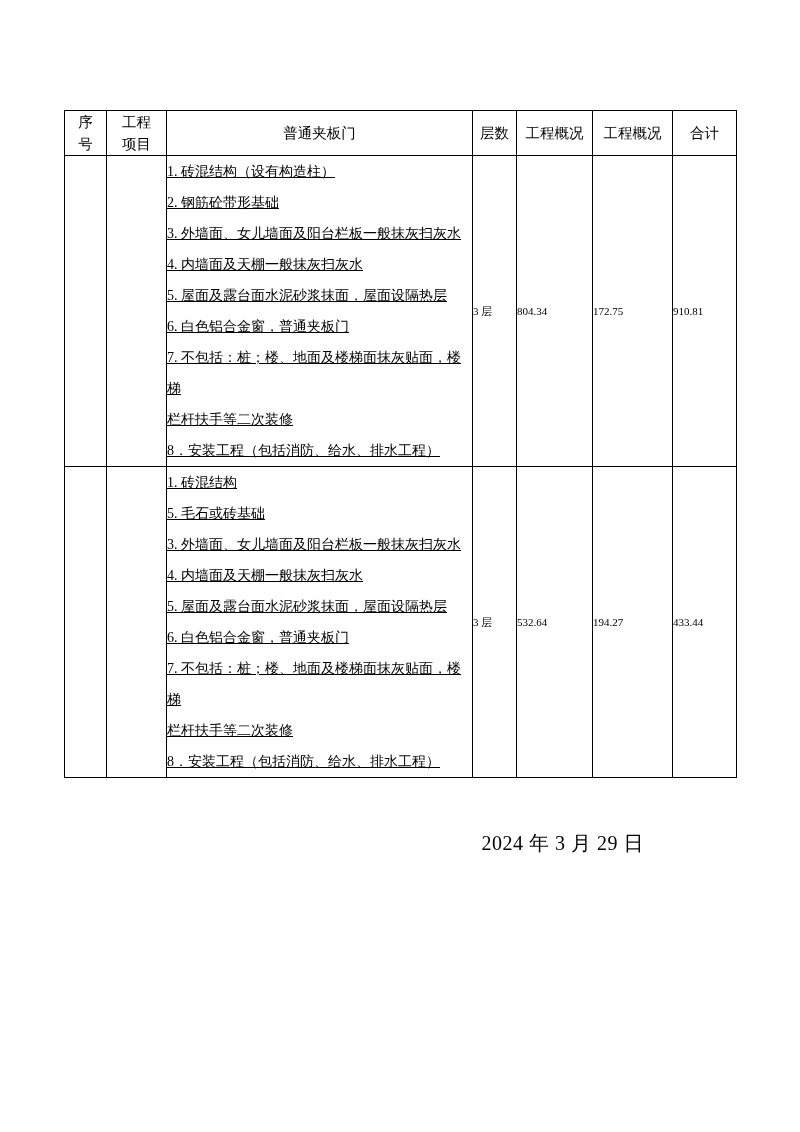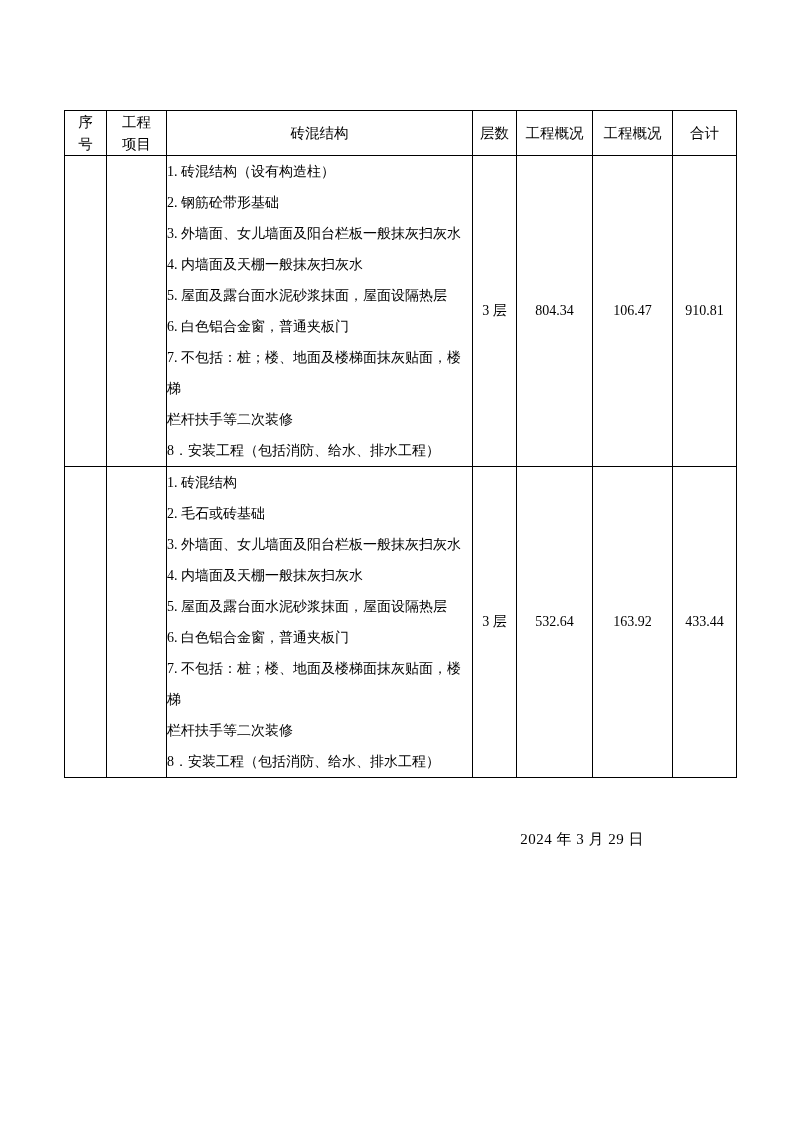--- a/index.html
+++ b/index.html
@@ -49,34 +49,34 @@
   }
   .hdr-cell .two-line span {
     display: block;
   }
   .desc-cell {
     padding: 10px 10px 10px 14px;
     font-size: 14px;
     line-height: 31px;
     text-align: left;
     vertical-align: middle;
+    text-decoration: underline;
   }
   .desc-cell p {
     margin: 0;
     text-indent: 0;
   }
   .num-cell {
-    text-align: center;
-    font-size: 14px;
+    font-size: 11px;
   }
   .date-line {
     margin-top: 52px;
     text-align: right;
     padding-right: 92px;
-    font-size: 15px;
+    font-size: 20px;
     letter-spacing: 0.5px;
   }
 </style>
 </head>
 <body>
 
 <div class="page">
 
   <table class="main-table">
     <colgroup>
@@ -95,21 +95,21 @@
             <span>序</span>
             <span>号</span>
           </span>
         </th>
         <th class="hdr-cell">
           <span class="two-line">
             <span>工程</span>
             <span>项目</span>
           </span>
         </th>
-        <th class="hdr-cell">砖混结构</th>
+        <th class="hdr-cell">普通夹板门</th>
         <th class="hdr-cell">层数</th>
         <th class="hdr-cell">工程概况</th>
         <th class="hdr-cell">工程概况</th>
         <th class="hdr-cell">合计</th>
       </tr>
     </thead>
     <tbody>
       <tr>
         <td class="num-cell"></td>
         <td class="num-cell"></td>
@@ -119,40 +119,40 @@
           <p>3. 外墙面、女儿墙面及阳台栏板一般抹灰扫灰水</p>
           <p>4. 内墙面及天棚一般抹灰扫灰水</p>
           <p>5. 屋面及露台面水泥砂浆抹面，屋面设隔热层</p>
           <p>6. 白色铝合金窗，普通夹板门</p>
           <p>7. 不包括：桩；楼、地面及楼梯面抹灰贴面，楼梯</p>
           <p>栏杆扶手等二次装修</p>
           <p>8．安装工程（包括消防、给水、排水工程）</p>
         </td>
         <td class="num-cell">3 层</td>
         <td class="num-cell">804.34</td>
-        <td class="num-cell">106.47</td>
+        <td class="num-cell">172.75</td>
         <td class="num-cell">910.81</td>
       </tr>
       <tr>
         <td class="num-cell"></td>
         <td class="num-cell"></td>
         <td class="desc-cell">
           <p>1. 砖混结构</p>
-          <p>2. 毛石或砖基础</p>
+          <p>5. 毛石或砖基础</p>
           <p>3. 外墙面、女儿墙面及阳台栏板一般抹灰扫灰水</p>
           <p>4. 内墙面及天棚一般抹灰扫灰水</p>
           <p>5. 屋面及露台面水泥砂浆抹面，屋面设隔热层</p>
           <p>6. 白色铝合金窗，普通夹板门</p>
           <p>7. 不包括：桩；楼、地面及楼梯面抹灰贴面，楼梯</p>
           <p>栏杆扶手等二次装修</p>
           <p>8．安装工程（包括消防、给水、排水工程）</p>
         </td>
         <td class="num-cell">3 层</td>
         <td class="num-cell">532.64</td>
-        <td class="num-cell">163.92</td>
+        <td class="num-cell">194.27</td>
         <td class="num-cell">433.44</td>
       </tr>
     </tbody>
   </table>
 
   <div class="date-line">2024 年 3 月 29 日</div>
 
 </div>
 
 </body></html>

